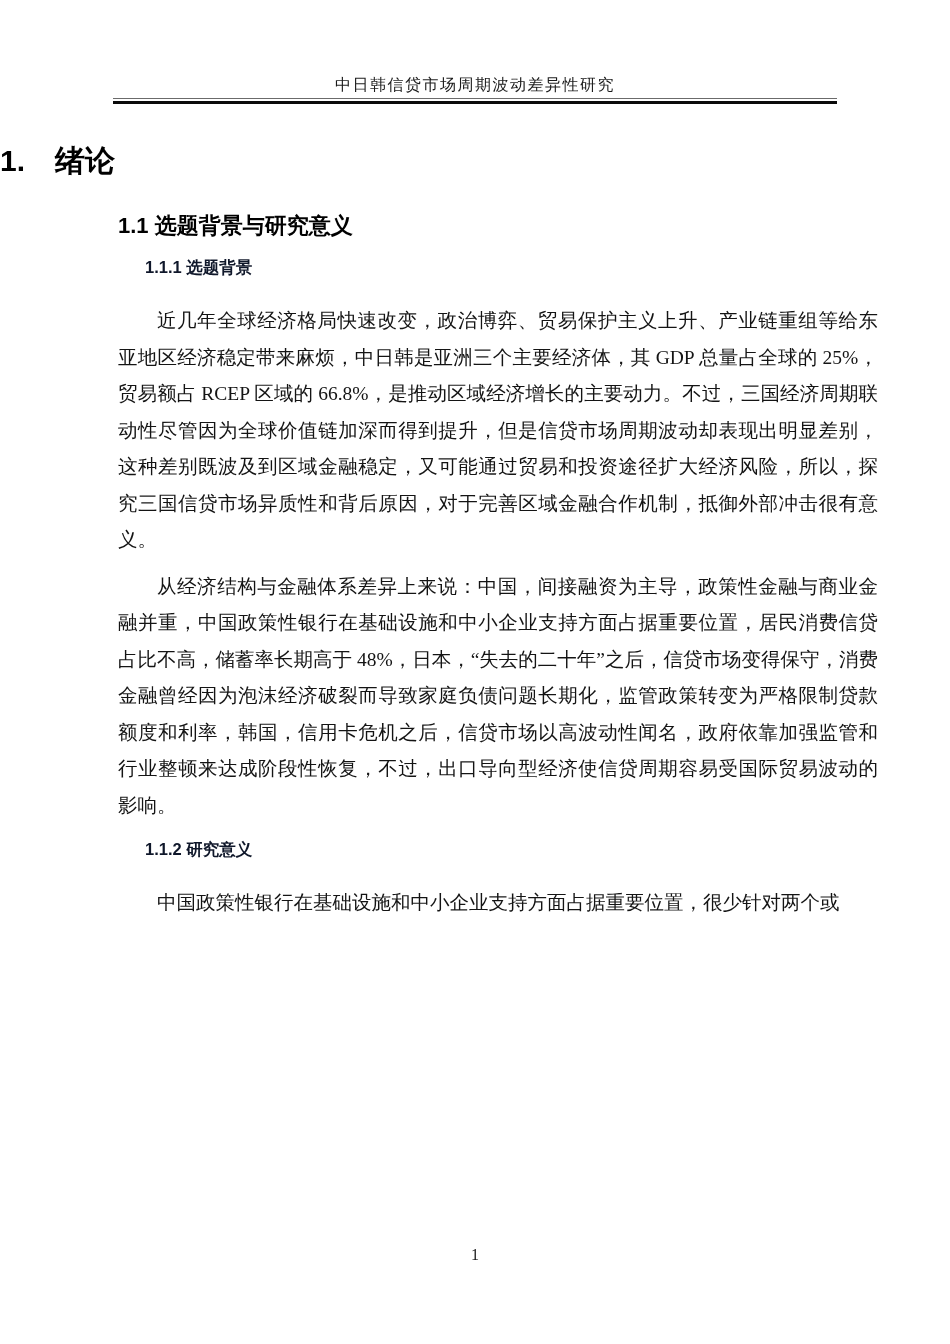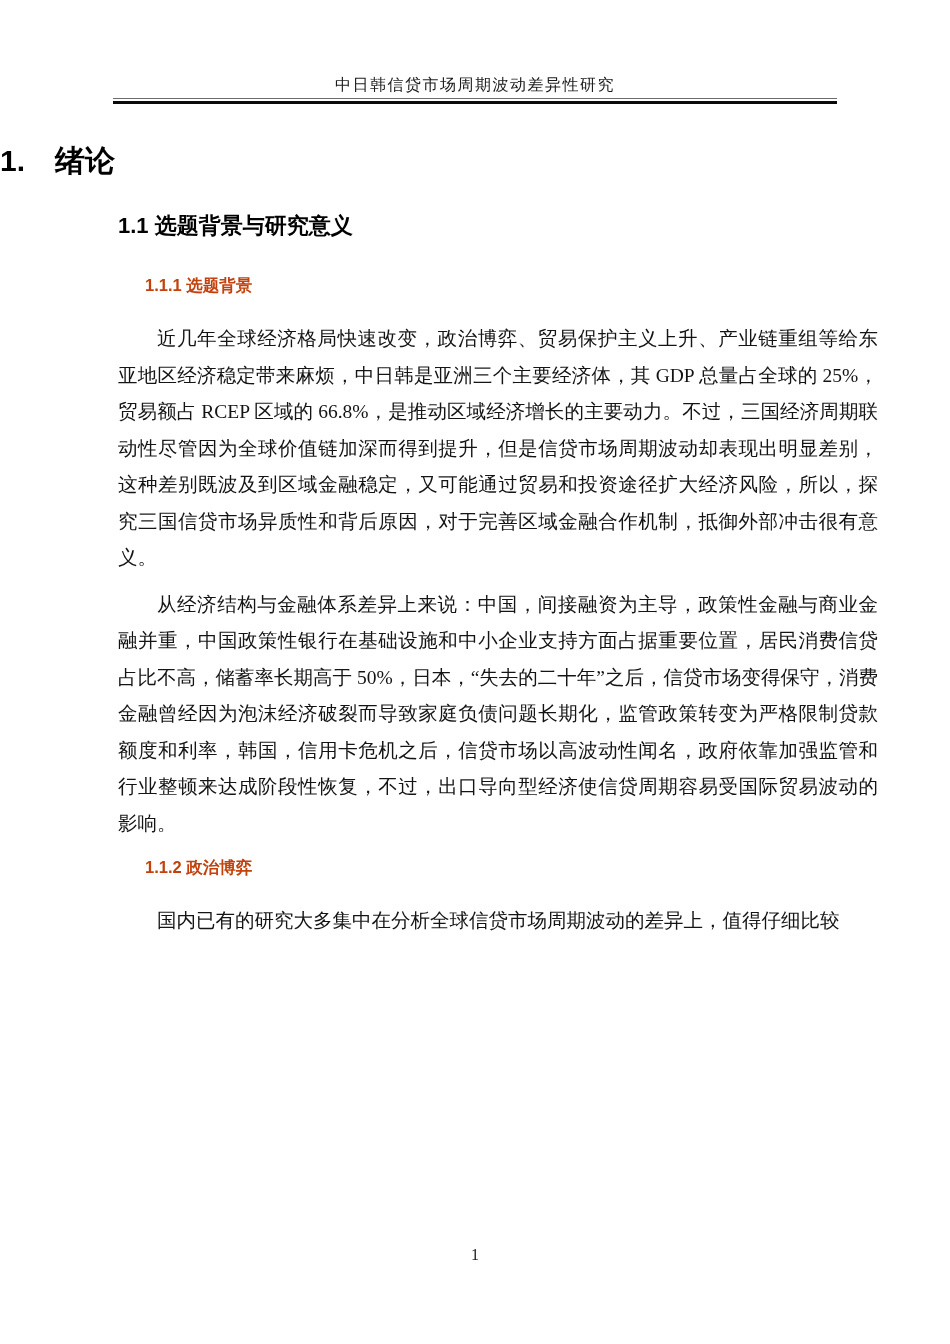--- a/index.html
+++ b/index.html
@@ -51,26 +51,26 @@
   }
   .h-section {
     margin: 32px 0 0 0;
     font-family: "Liberation Sans", "DejaVu Sans", sans-serif;
     font-size: 22px;
     font-weight: bold;
     line-height: 28px;
     color: #000000;
   }
   .h-subsection {
-    margin: 34px 0 24px 27px;
+    margin: 16px 0 24px 27px;
     font-family: "Liberation Sans", "DejaVu Sans", sans-serif;
     font-size: 16.5px;
     font-weight: bold;
     line-height: 23px;
-    color: #c2410c;
+    color: #0f172a;
   }
   .h-subsection.second {
     margin-top: 14px;
   }
   .body-para {
     margin: 4px 0 10px 0;
     font-size: 19.5px;
     line-height: 36.5px;
     text-align: justify;
     text-indent: 2em;
@@ -100,25 +100,25 @@
   <div class="doc-title">1.　绪论</div>
 
   <div class="content">
 
     <div class="h-section">1.1 选题背景与研究意义</div>
 
     <div class="h-subsection">1.1.1 选题背景</div>
 
     <p class="body-para">近几年全球经济格局快速改变，政治博弈、贸易保护主义上升、产业链重组等给东亚地区经济稳定带来麻烦，中日韩是亚洲三个主要经济体，其 GDP 总量占全球的 25%，贸易额占 RCEP 区域的 66.8%，是推动区域经济增长的主要动力。不过，三国经济周期联动性尽管因为全球价值链加深而得到提升，但是信贷市场周期波动却表现出明显差别，这种差别既波及到区域金融稳定，又可能通过贸易和投资途径扩大经济风险，所以，探究三国信贷市场异质性和背后原因，对于完善区域金融合作机制，抵御外部冲击很有意义。</p>
 
-    <p class="body-para">从经济结构与金融体系差异上来说：中国，间接融资为主导，政策性金融与商业金融并重，中国政策性银行在基础设施和中小企业支持方面占据重要位置，居民消费信贷占比不高，储蓄率长期高于 50%，日本，“失去的二十年”之后，信贷市场变得保守，消费金融曾经因为泡沫经济破裂而导致家庭负债问题长期化，监管政策转变为严格限制贷款额度和利率，韩国，信用卡危机之后，信贷市场以高波动性闻名，政府依靠加强监管和行业整顿来达成阶段性恢复，不过，出口导向型经济使信贷周期容易受国际贸易波动的影响。</p>
+    <p class="body-para">从经济结构与金融体系差异上来说：中国，间接融资为主导，政策性金融与商业金融并重，中国政策性银行在基础设施和中小企业支持方面占据重要位置，居民消费信贷占比不高，储蓄率长期高于 48%，日本，“失去的二十年”之后，信贷市场变得保守，消费金融曾经因为泡沫经济破裂而导致家庭负债问题长期化，监管政策转变为严格限制贷款额度和利率，韩国，信用卡危机之后，信贷市场以高波动性闻名，政府依靠加强监管和行业整顿来达成阶段性恢复，不过，出口导向型经济使信贷周期容易受国际贸易波动的影响。</p>
 
 
 
-    <div class="h-subsection second">1.1.2 政治博弈</div>
+    <div class="h-subsection second">1.1.2 研究意义</div>
 
-    <p class="body-para">国内已有的研究大多集中在分析全球信贷市场周期波动的差异上，值得仔细比较</p>
+    <p class="body-para">中国政策性银行在基础设施和中小企业支持方面占据重要位置，很少针对两个或</p>
 
   </div>
 
   <div class="page-number">1</div>
 
 </div>
 
 </body></html>

